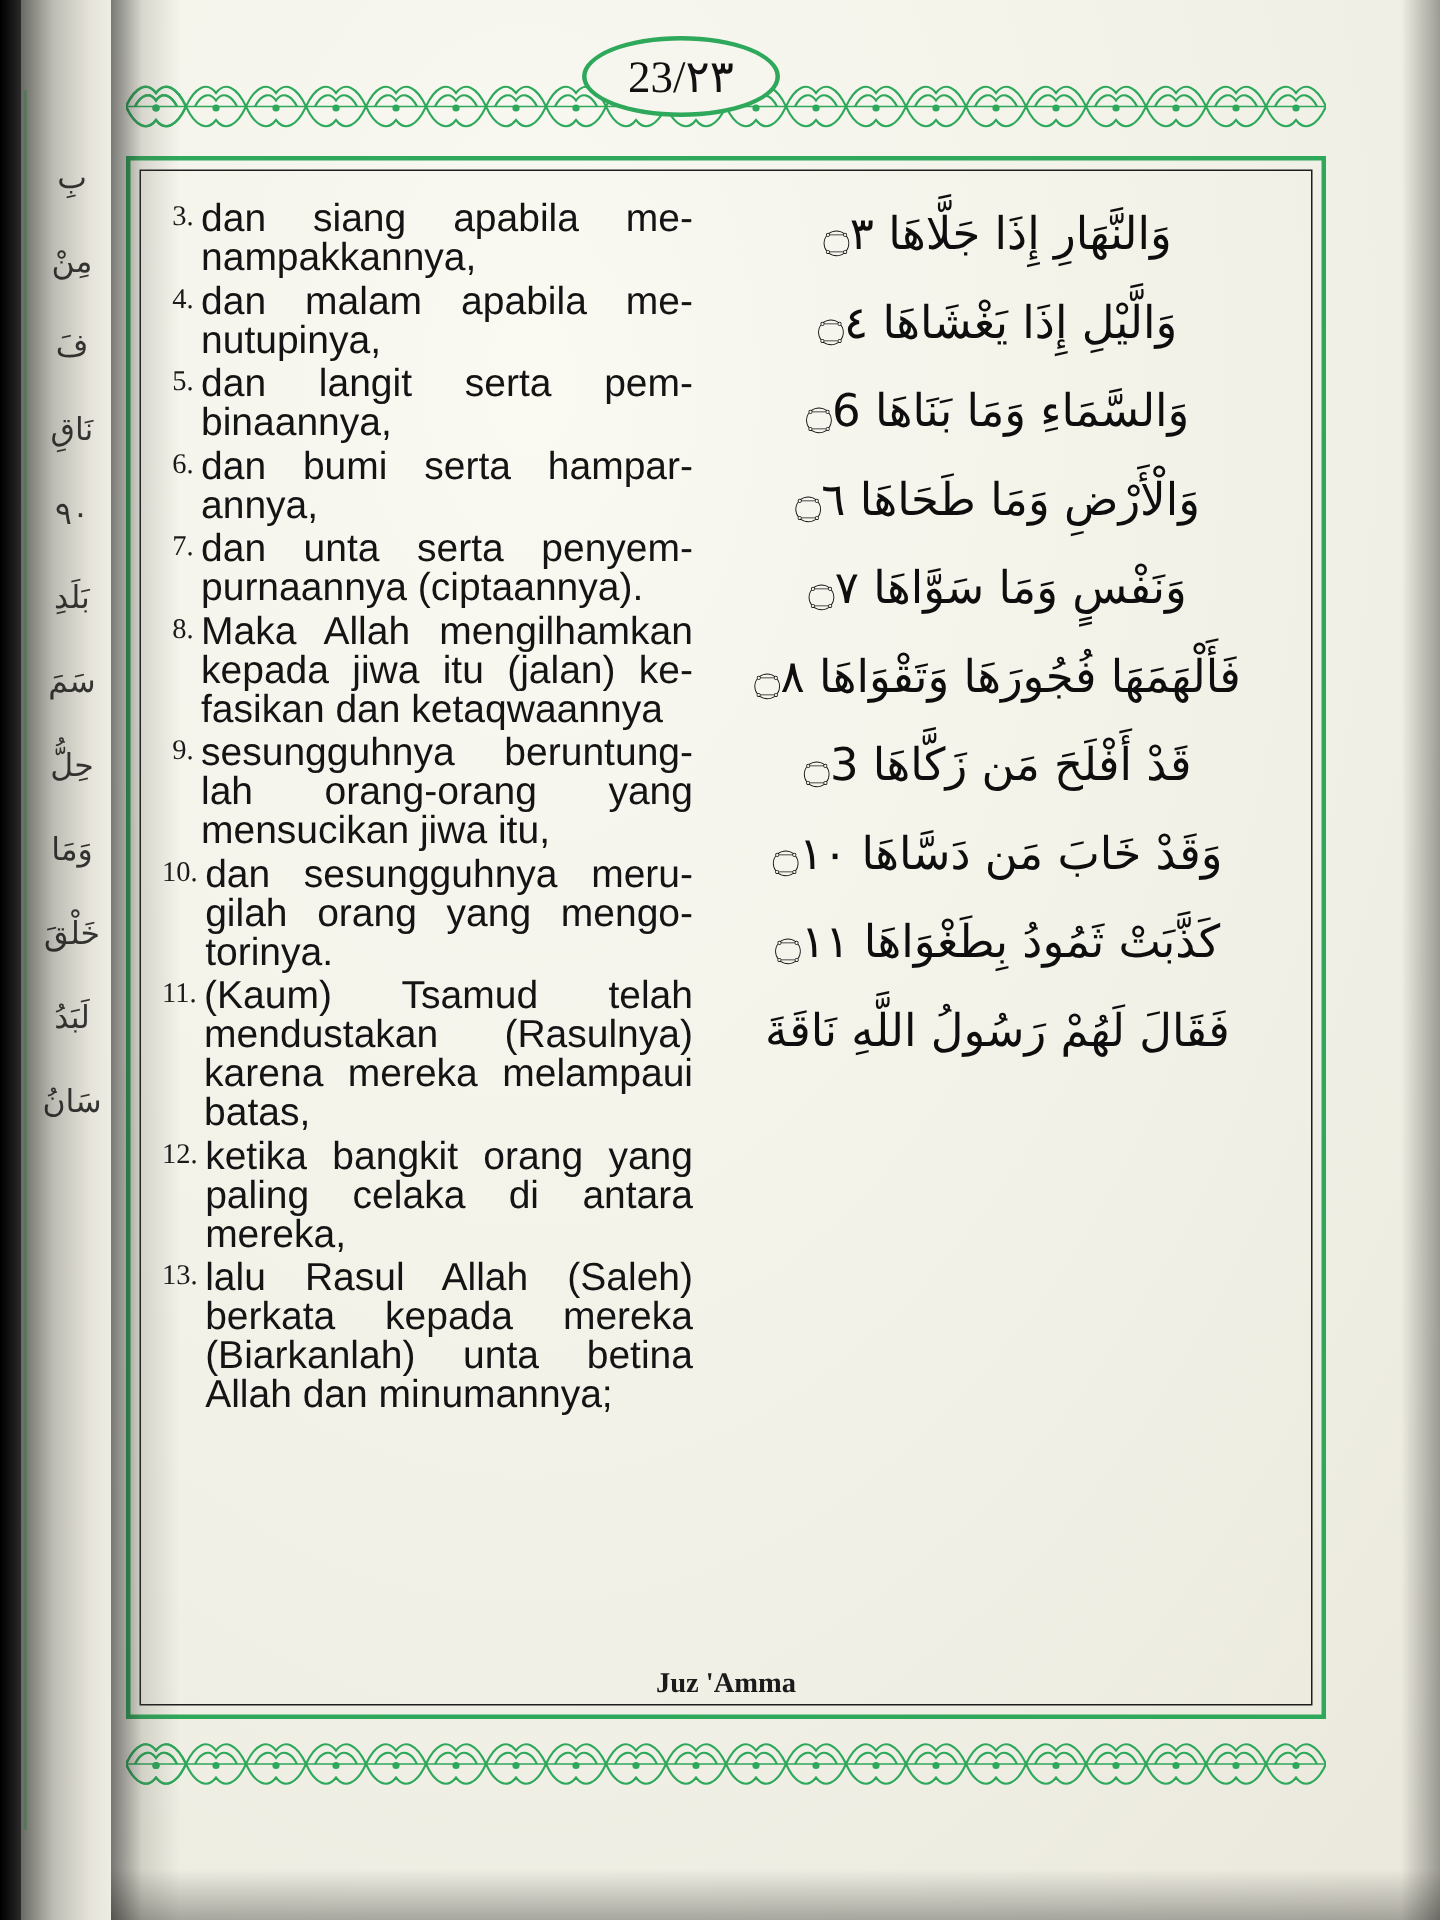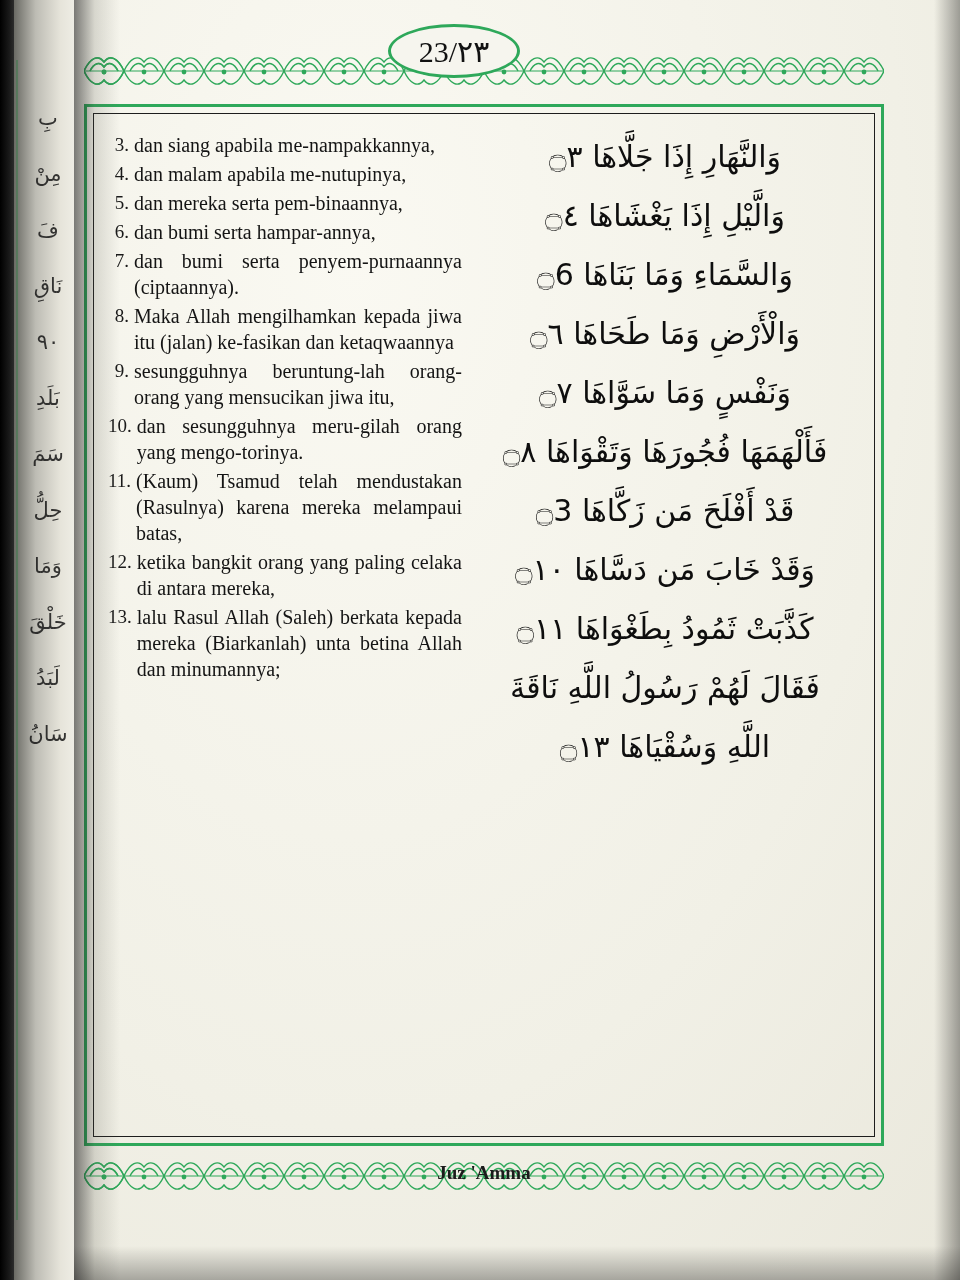--- a/index.html
+++ b/index.html
@@ -149,42 +149,42 @@
     flex: 0 0 26px;
     text-align: right;
     padding-right: 5px;
     font-size: 19px;
     color: #1a1a1a;
     line-height: 26px;
     font-family: "Liberation Serif", serif;
   }
   .vtext {
     flex: 1 1 auto;
-    font-size: 20px;
+    font-size: 26px;
     line-height: 26px;
     color: #141414;
     text-align: justify;
-    font-family: Liberation Serif, serif;
+    font-family: Liberation Sans, sans-serif;
     hyphens: manual;
   }
 
   .aline {
     text-align: center;
     color: #0e0e0e;
     font-size: 30px;
     line-height: 1.9;
     font-family: "DejaVu Sans", sans-serif;
     white-space: nowrap;
     margin-bottom: 2px;
   }
 
   
   .footer-label {
     position: absolute;
-    left: 290px; top: 1162px;
+    left: 290px; top: 1112px;
     width: 240px;
     text-align: center;
     color: #1b1b1b;
     font-size: 19px;
     font-weight: bold;
     font-family: "Liberation Serif", serif;
   }
   .footer-rule {
     position: absolute;
     left: 240px; top: 1172px;
@@ -313,29 +313,29 @@
         <div class="verse">
           <div class="vnum">3.</div>
           <div class="vtext">dan siang apabila me-nampakkannya,</div>
         </div>
         <div class="verse">
           <div class="vnum">4.</div>
           <div class="vtext">dan malam apabila me-nutupinya,</div>
         </div>
         <div class="verse">
           <div class="vnum">5.</div>
-          <div class="vtext">dan mereka serta pem-binaannya,</div>
+          <div class="vtext">dan langit serta pem-binaannya,</div>
         </div>
         <div class="verse">
           <div class="vnum">6.</div>
           <div class="vtext">dan bumi serta hampar-annya,</div>
         </div>
         <div class="verse">
           <div class="vnum">7.</div>
-          <div class="vtext">dan bumi serta penyem-purnaannya (ciptaannya).</div>
+          <div class="vtext">dan unta serta penyem-purnaannya (ciptaannya).</div>
         </div>
         <div class="verse">
           <div class="vnum">8.</div>
           <div class="vtext">Maka Allah mengilhamkan kepada jiwa itu (jalan) ke-fasikan dan ketaqwaannya</div>
         </div>
         <div class="verse">
           <div class="vnum">9.</div>
           <div class="vtext">sesungguhnya beruntung-lah orang-orang yang mensucikan jiwa itu,</div>
         </div>
         <div class="verse">
@@ -360,21 +360,20 @@
         <div class="aline">وَالنَّهَارِ إِذَا جَلَّاهَا ۝٣</div>
         <div class="aline">وَالَّيْلِ إِذَا يَغْشَاهَا ۝٤</div>
         <div class="aline">وَالسَّمَاءِ وَمَا بَنَاهَا ۝6</div>
         <div class="aline">وَالْأَرْضِ وَمَا طَحَاهَا ۝٦</div>
         <div class="aline">وَنَفْسٍ وَمَا سَوَّاهَا ۝٧</div>
         <div class="aline">فَأَلْهَمَهَا فُجُورَهَا وَتَقْوَاهَا ۝٨</div>
         <div class="aline">قَدْ أَفْلَحَ مَن زَكَّاهَا ۝3</div>
         <div class="aline">وَقَدْ خَابَ مَن دَسَّاهَا ۝١٠</div>
         <div class="aline">كَذَّبَتْ ثَمُودُ بِطَغْوَاهَا ۝١١</div>
         <div class="aline">فَقَالَ لَهُمْ رَسُولُ اللَّهِ نَاقَةَ</div>
-        <div class="aline">اللَّهِ وَسُقْيَاهَا ۝١٣</div>
       </div>
 
     </div>
 
     <div class="footer-rule"></div>
     <div class="footer-label">Juz 'Amma</div>
 
   </div>
 
   <div class="gutter-shade"></div>

